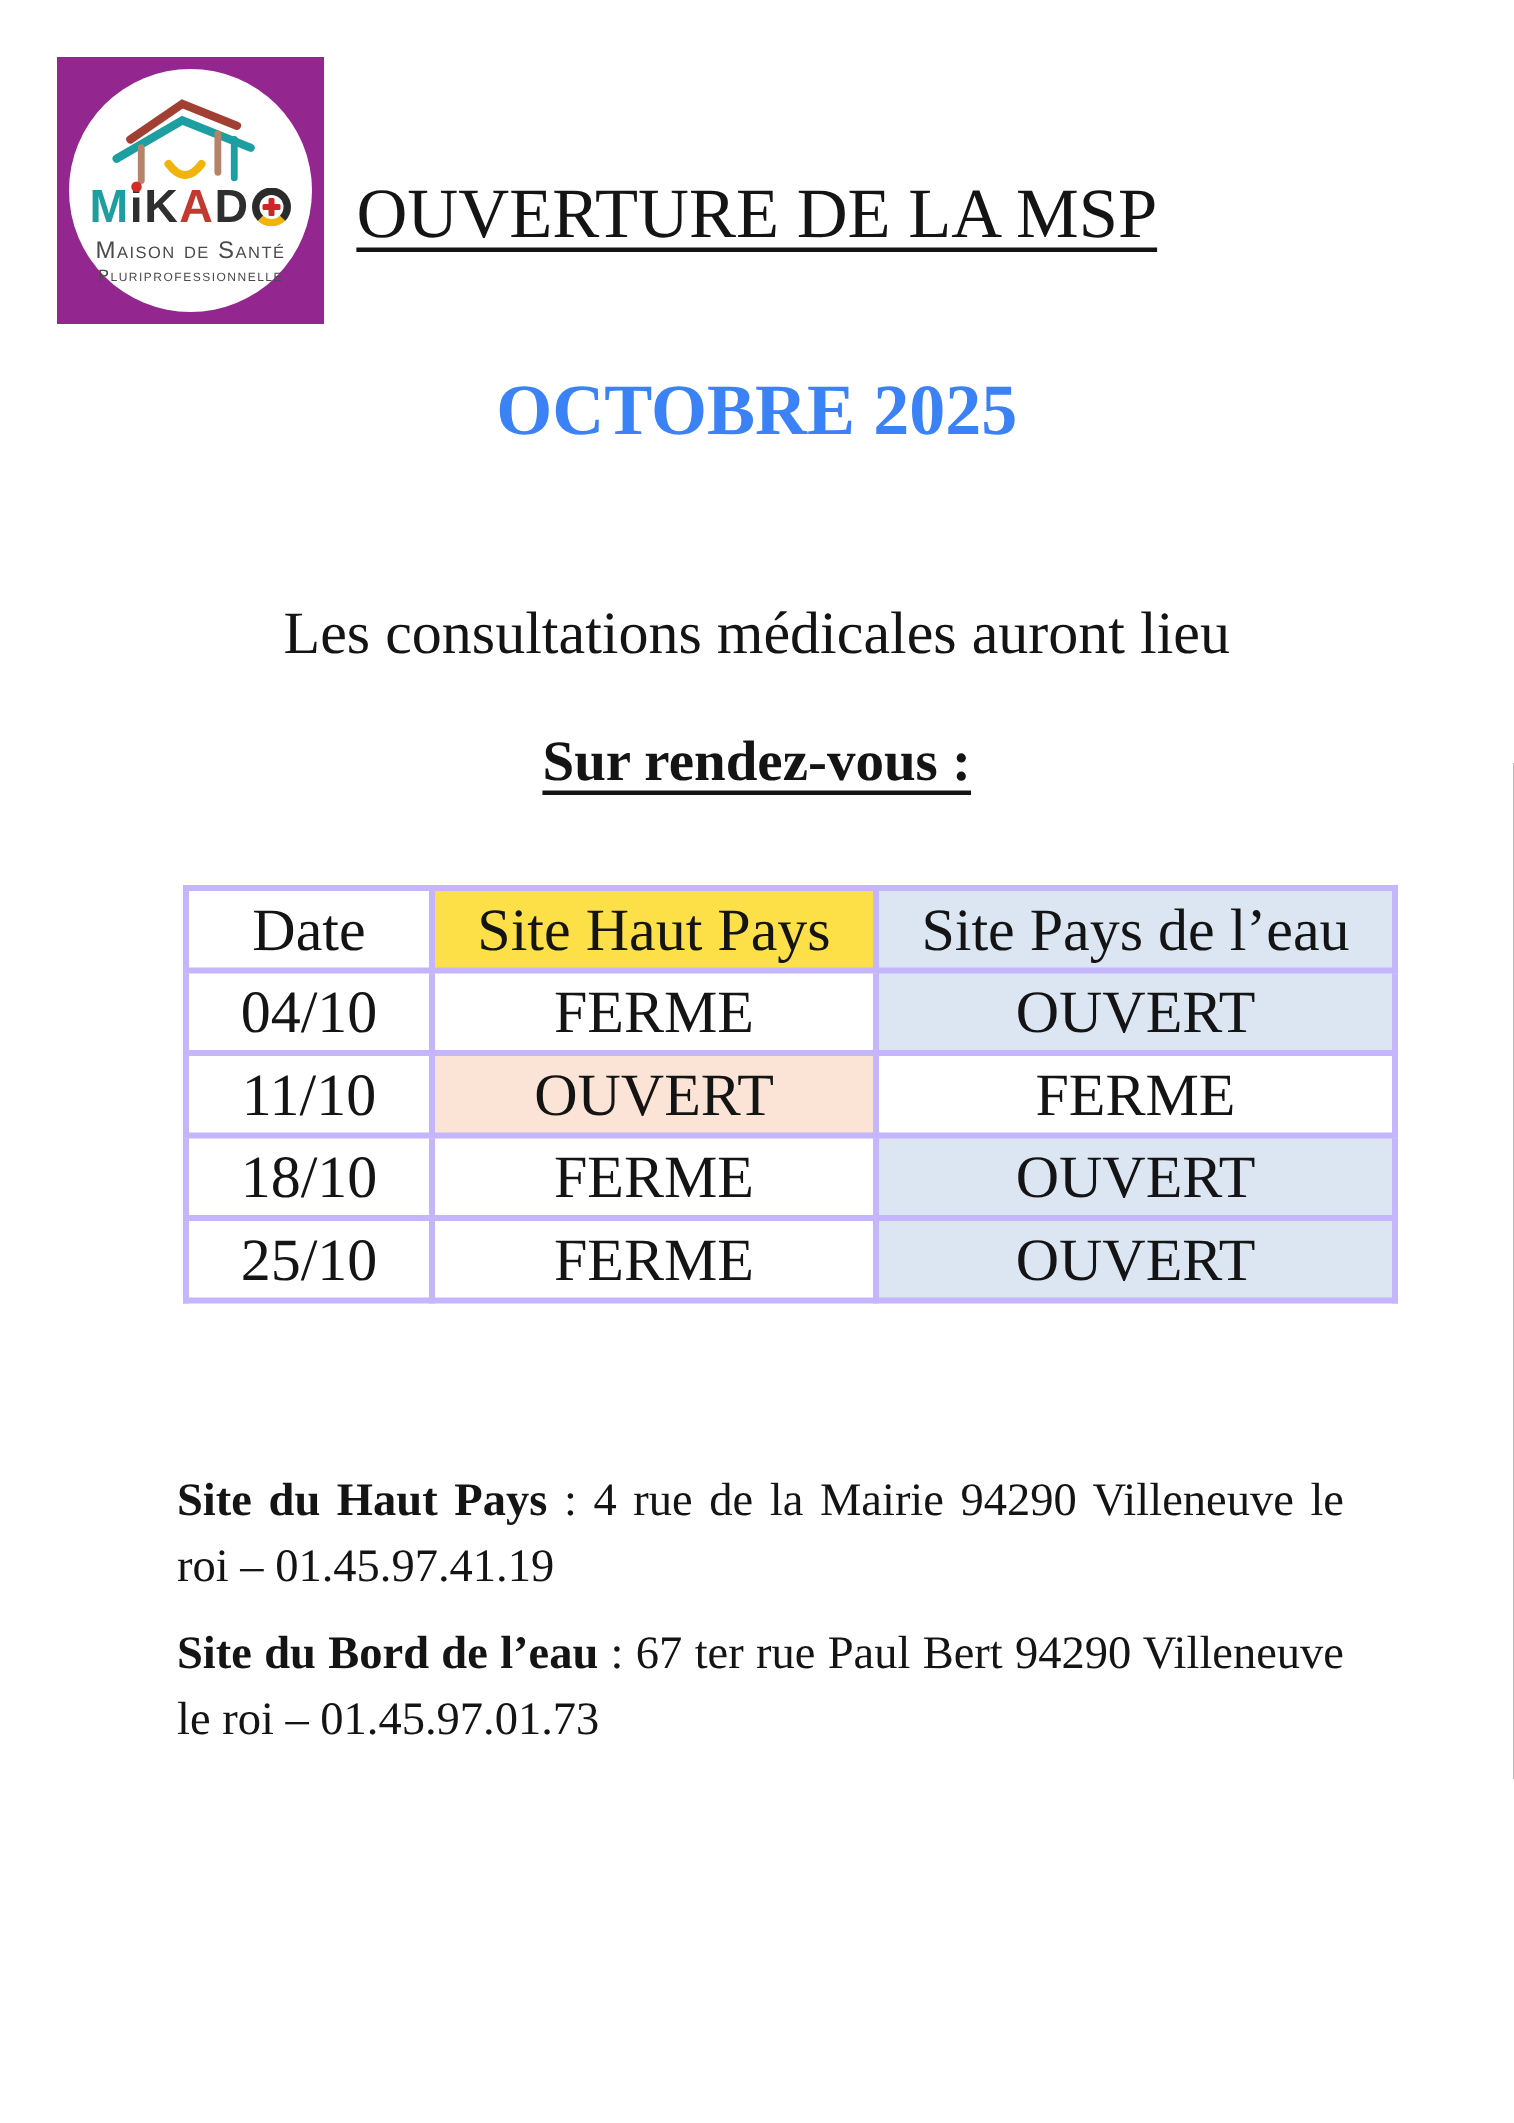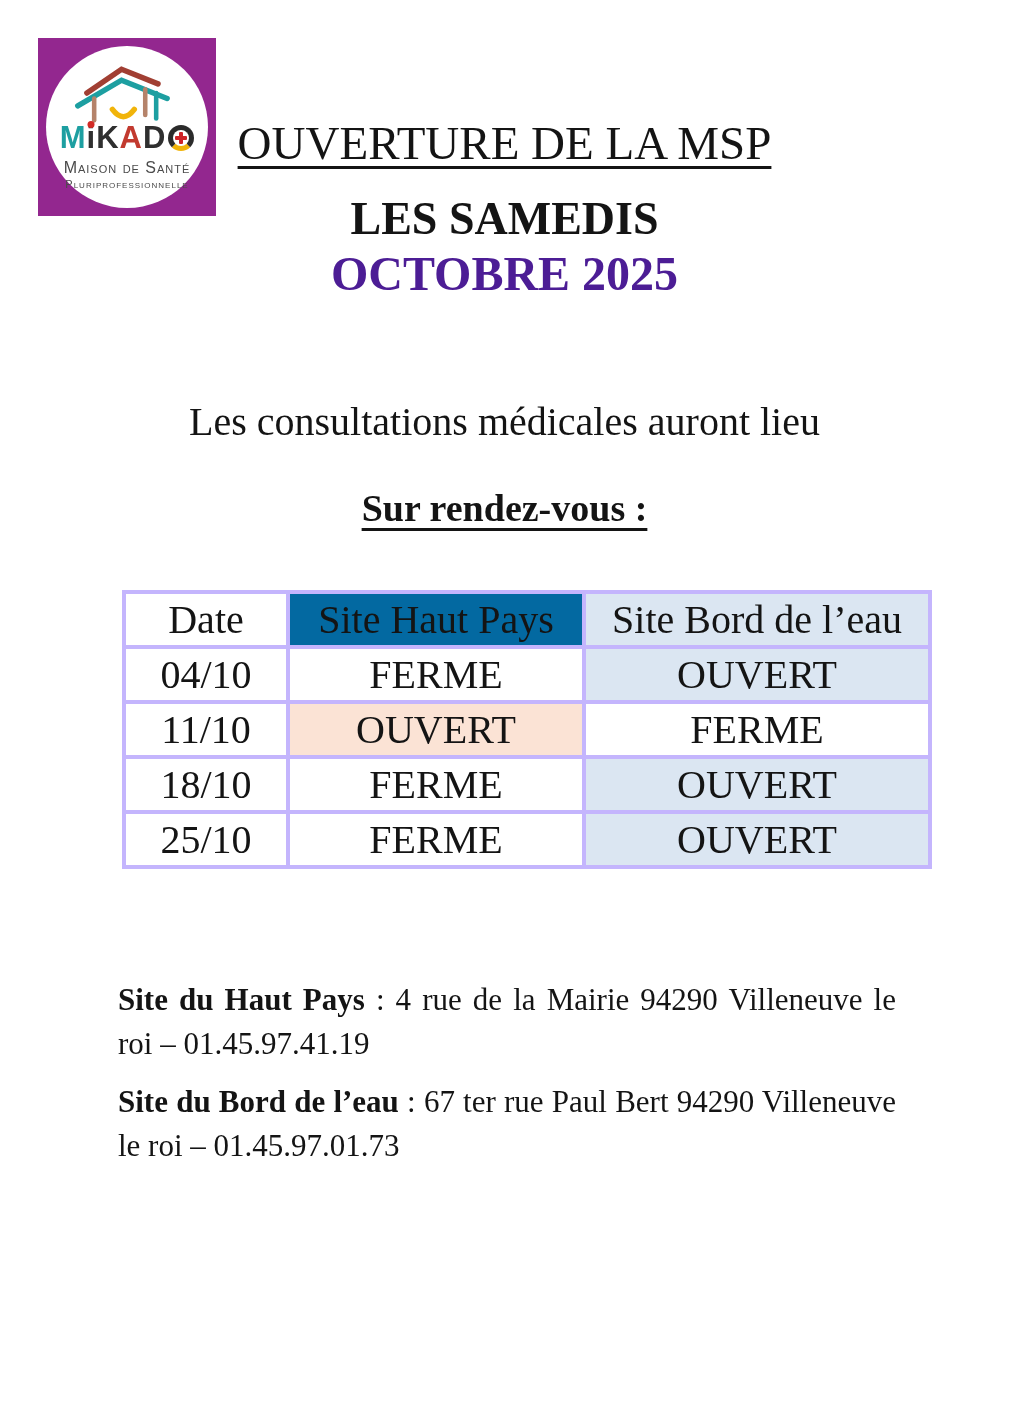--- a/index.html
+++ b/index.html
@@ -85,38 +85,37 @@
         </span>
       </div>
       <div class="logo-sub logo-sub1">Maison de Santé</div>
       <div class="logo-sub logo-sub2">Pluriprofessionnelle</div>
     </div>
   </div>
 
   <div class="hline t-title">
     <span class="u">OUVERTURE DE LA MSP</span>
   </div>
-  <div class="hline t-samedis">LES SAMEDIS</div>
-  <div class="hline t-octobre" style="color: #4c1d95;">OCTOBRE 2025</div>
+  <div class="hline t-octobre" style="color: #3b82f6;">OCTOBRE 2025</div>
   <div class="hline t-consult">Les consultations médicales auront lieu</div>
   <div class="hline t-rdv">
     <span class="u">Sur rendez-vous :</span>
   </div>
 
   <table class="msp-table">
     <colgroup>
       <col class="col-date">
         <col class="col-haut">
         <col class="col-bord">
     </colgroup>
     <tbody>
       <tr>
         <td style="background: rgb(255, 255, 255);">Date</td>
-        <td style="background: #0369a1;">Site Haut Pays</td>
-        <td style="background: rgb(219, 230, 242);">Site Bord de l’eau</td>
+        <td style="background: #fde047;">Site Haut Pays</td>
+        <td style="background: rgb(219, 230, 242);">Site Pays de l’eau</td>
       </tr>
       <tr>
         <td>04/10</td>
         <td style="background: rgb(255, 255, 255);">FERME</td>
         <td style="background: rgb(219, 230, 242);">OUVERT</td>
       </tr>
       <tr>
         <td>11/10</td>
         <td style="background: rgb(251, 227, 213);">OUVERT</td>
         <td style="background: rgb(255, 255, 255);">FERME</td>

